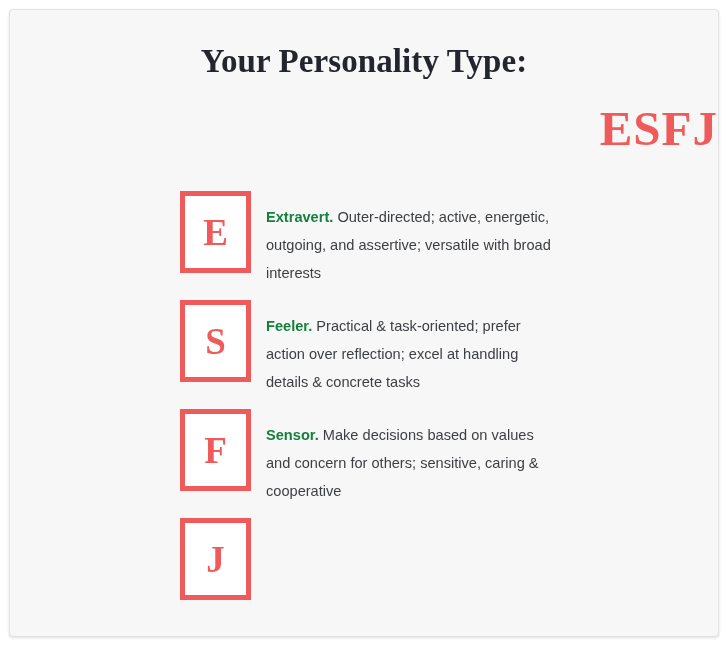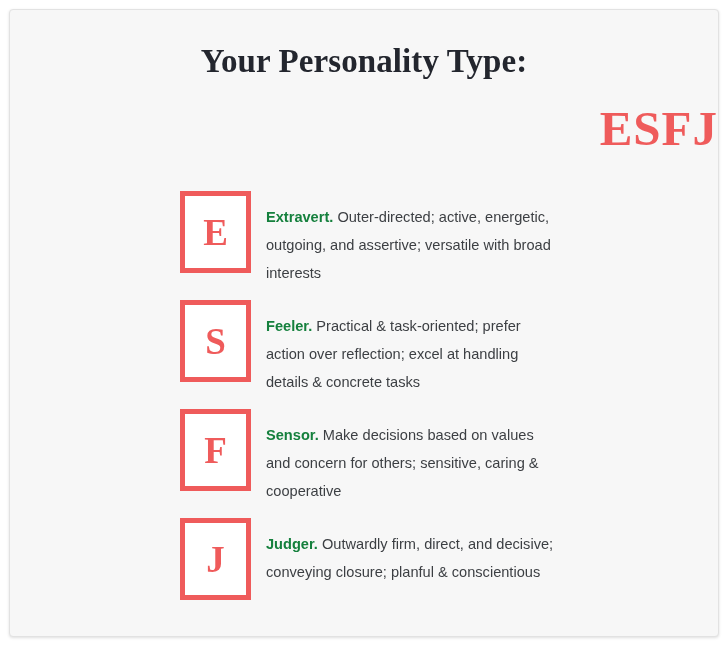--- a/index.html
+++ b/index.html
@@ -160,20 +160,16 @@
         <span>Make decisions based on values and concern for others; sensitive, caring &amp; cooperative</span>
       </p>
     </li>
 
     <li class="trait-row">
       <div class="letter-badge">
         <div class="letter-badge-inner">
           <span class="badge-letter">J</span>
         </div>
       </div>
-      <p class="trait-text">
-        <span class="trait-name">Judger.</span>
-        <span>Outwardly firm, direct, and decisive; conveying closure; planful &amp; conscientious</span>
-      </p>
     </li>
 
   </ul>
 </div>
 
 </body></html>

